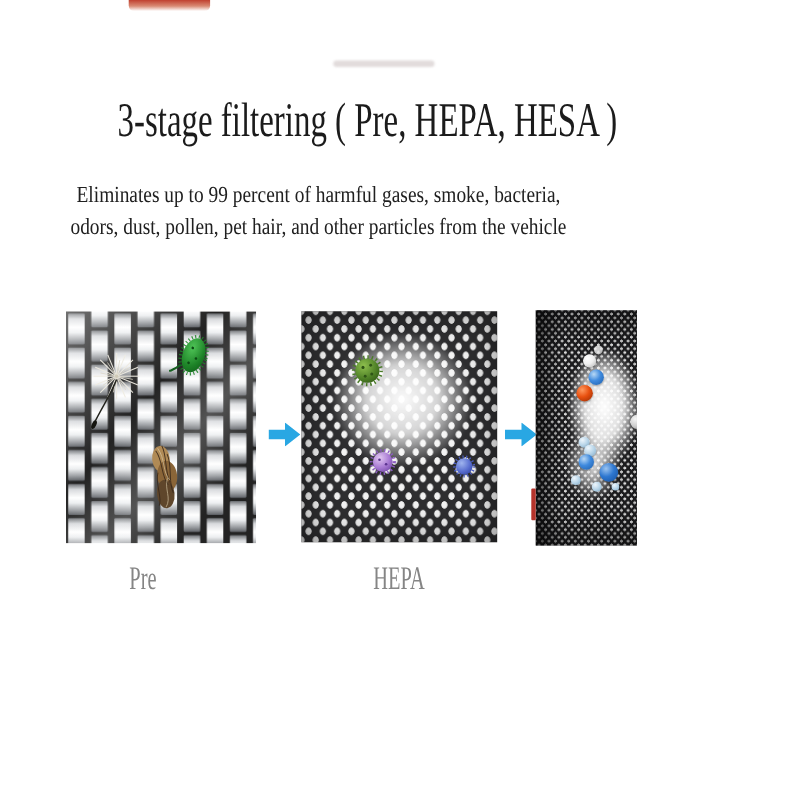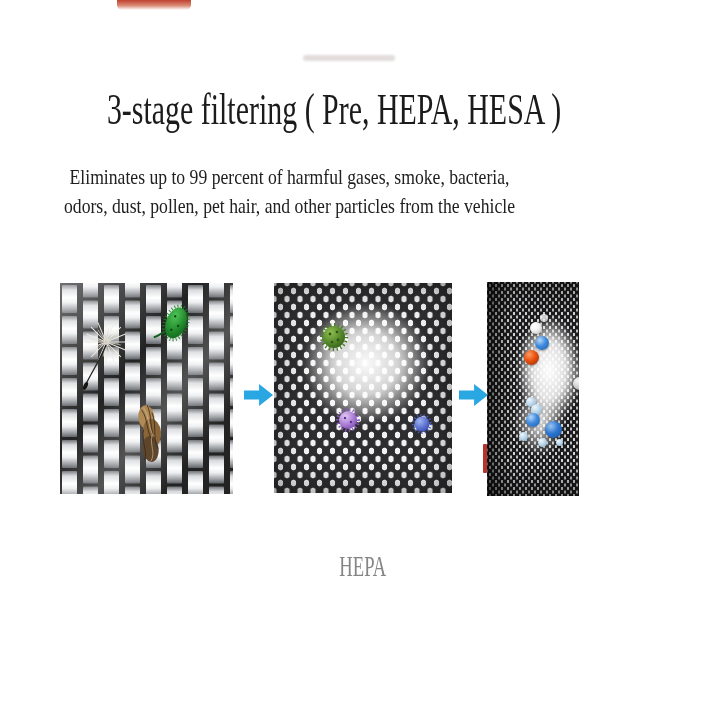--- a/index.html
+++ b/index.html
@@ -75,21 +75,21 @@
     clip-path:polygon(0 30%,52% 30%,52% 0,100% 50%,52% 100%,52% 70%,0 70%);}
   .arrow-1{left:244px;top:384px;}
   .arrow-2{left:459px;top:384px;}
 
   
   .stage-label{position:absolute;top:509px;text-align:center;color:#858585;
     font-size:30px;line-height:34px;}
   .stage-label span{display:inline-block;transform:scaleX(.62);transform-origin:50% 50%;white-space:nowrap;}
   .label-pre{left:60px;width:173px;}
   .label-pre span{transform:translateX(-17px) scaleX(.62);}
-  .label-hepa{left:274px;width:178px;margin-top:40px;}
+  .label-hepa{left:274px;width:178px;}
   .label-hesa{left:487px;width:180px;}
 </style>
 </head>
 <body>
 
 <div class="page">
 
   <div class="artifact-topleft"></div>
   <div class="artifact-smudge"></div>
   <div class="artifact-topright"></div>
@@ -256,17 +256,20 @@
     <div class="mol mol-lblue" style="left:44px;   top:122px;   width:11px;height:11px;"></div>
     <div class="mol mol-blue" style="left:39px;   top:131px;   width:14px;height:14px;"></div>
     <div class="mol mol-dblue" style="left:58px;   top:139px;   width:17px;height:17px;"></div>
     <div class="mol mol-lblue" style="left:32px;   top:150px;   width:9px; height:9px;"></div>
     <div class="mol mol-lblue" style="left:51px;   top:156px;   width:9px; height:9px;"></div>
     <div class="mol mol-lblue" style="left:69px;   top:157px;   width:7px; height:7px;"></div>
     <div class="mol mol-orange" style="left:110px;  top:141px;   width:13px;height:13px;"></div>
   </div>
   <div class="hesa-red-strip"></div>
 
+  <div class="stage-label label-pre">
+    <span>Pre</span>
+  </div>
   <div class="stage-label label-hepa">
     <span>HEPA</span>
   </div>
 
 </div>
 
 </body></html>

